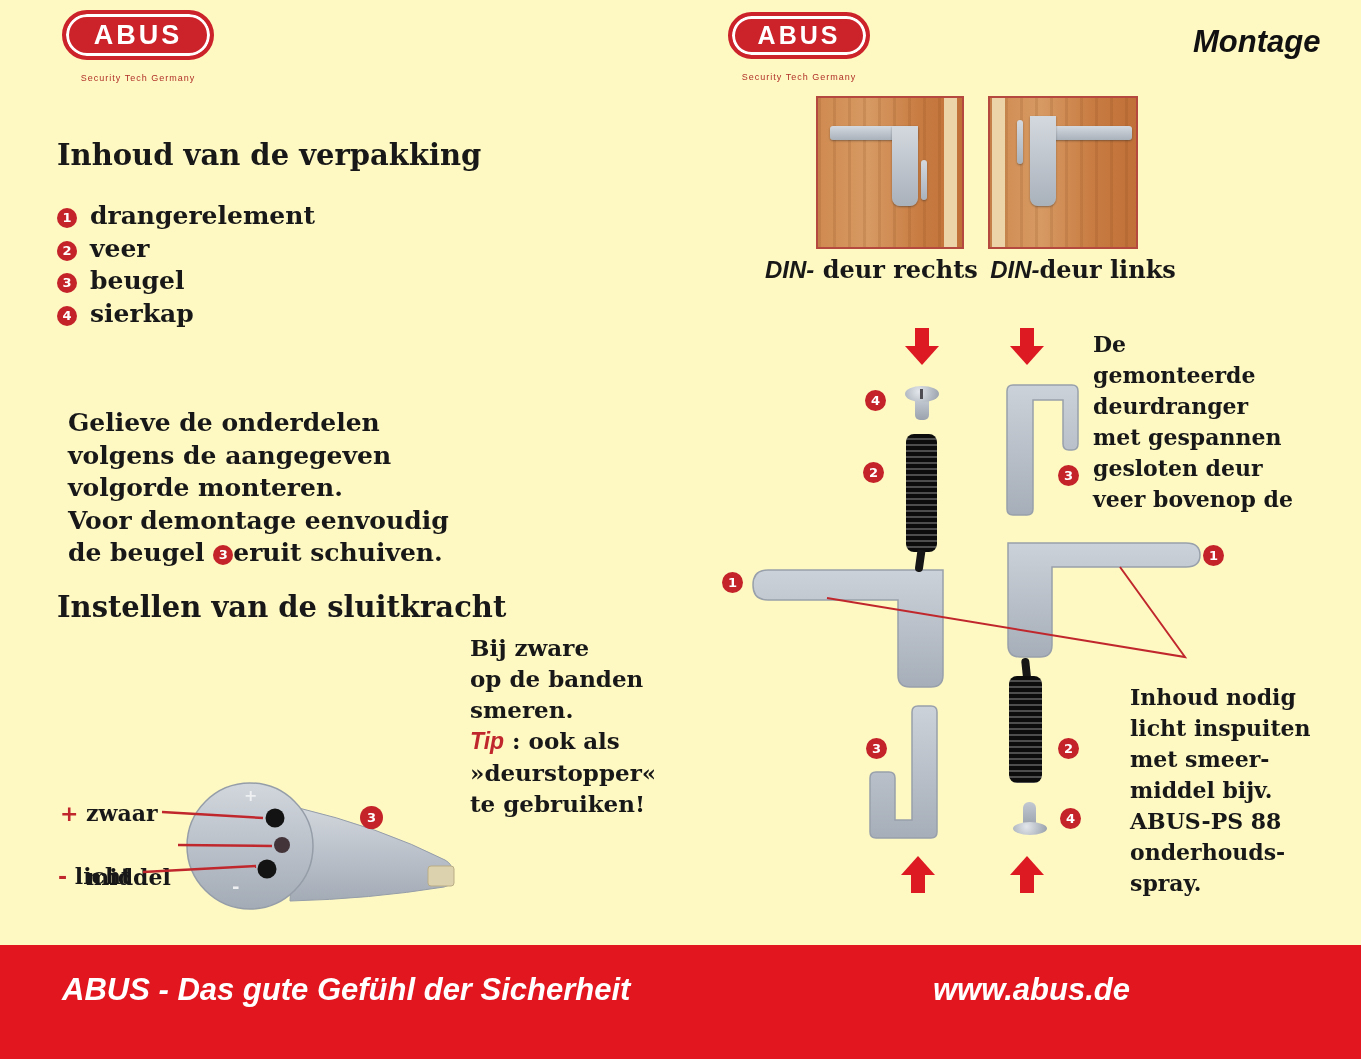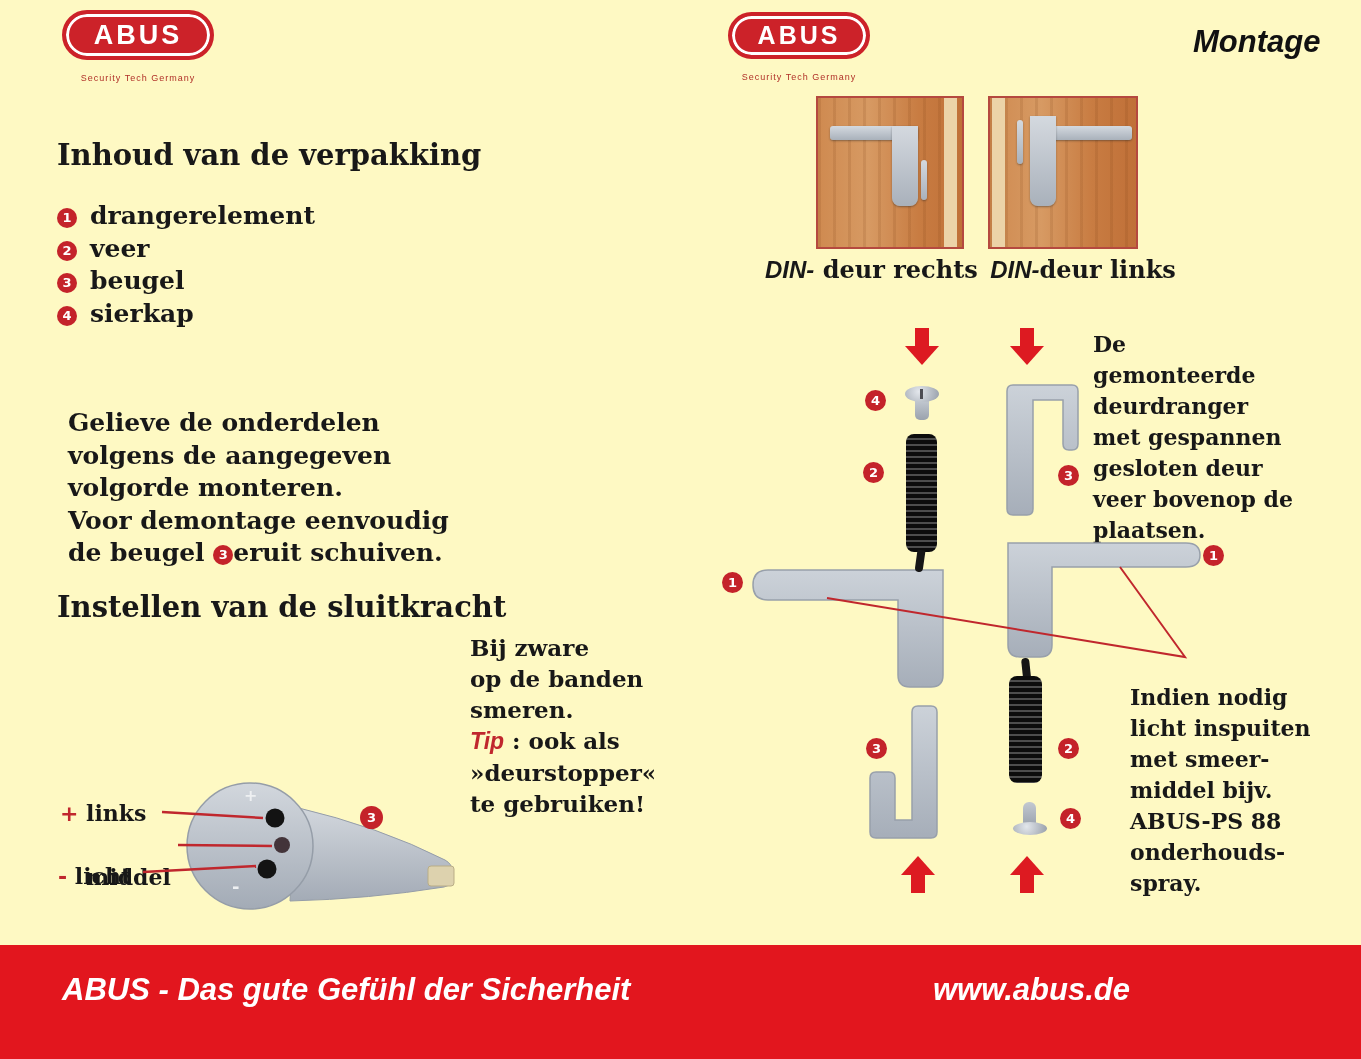--- a/index.html
+++ b/index.html
@@ -130,21 +130,21 @@
   <div class="abs" style="left:68px; top:363px;margin-top:44px;">
     <div class="body-line">Gelieve de onderdelen</div>
     <div class="body-line">volgens de aangegeven</div>
     <div class="body-line">volgorde monteren.</div>
     <div class="body-line">Voor demontage eenvoudig</div>
     <div class="body-line"><span>de beugel </span><span class="ibadge">3</span><span>eruit schuiven.</span></div>
   </div>
 
   <div class="abs h-serif" style="left:57px; top:590px;">Instellen van de sluitkracht</div>
 
-  <div class="adj-label" style="left:60px; top:800px;"><span class="sign">+</span> <span>links</span></div>
+  <div class="adj-label" style="left:60px; top:800px;"><span class="sign">+</span> <span>zwaar</span></div>
   <div class="adj-label" style="left:86px; top:864px;"><span>middel</span></div>
   <div class="adj-label" style="left:58px; top:863px;"><span class="sign">-</span> <span>licht</span></div>
 
   <svg class="abs" style="left:140px; top:755px;" width="340" height="175" viewBox="0 0 340 175">
     <defs>
       <linearGradient id="mg" x1="0" y1="0" x2="0" y2="1">
         <stop offset="0" stop-color="#d2d7dd"></stop>
           <stop offset="1" stop-color="#a3abb6"></stop>
       </linearGradient>
     </defs>
@@ -186,25 +186,24 @@
   <div class="abs caption" style="left:765px; top:255px; width:202px;"><span class="din">DIN-</span><span> deur rechts</span></div>
   <div class="abs caption" style="left:988px; top:255px; width:190px;"><span class="din">DIN-</span><span>deur links</span></div>
 
   <div class="abs" style="left:1093px; top:305px;margin-top:24px;">
     <div class="note-line">De</div>
     <div class="note-line">gemonteerde</div>
     <div class="note-line">deurdranger</div>
     <div class="note-line">met gespannen</div>
     <div class="note-line">gesloten deur</div>
     <div class="note-line">veer bovenop de</div>
-    <div class="note-line">plaatsen.</div>
   </div>
 
   <div class="abs" style="left:1130px; top:682px;">
-    <div class="note-line">Indien nodig</div>
+    <div class="note-line">Inhoud nodig</div>
     <div class="note-line">licht inspuiten</div>
     <div class="note-line">met smeer-</div>
     <div class="note-line">middel bijv.</div>
     <div class="note-line">ABUS-PS 88</div>
     <div class="note-line">onderhouds-</div>
     <div class="note-line">spray.</div>
   </div>
 
   <svg class="abs" style="left:690px; top:300px;" width="545" height="645" viewBox="0 0 545 645">
     <defs>

